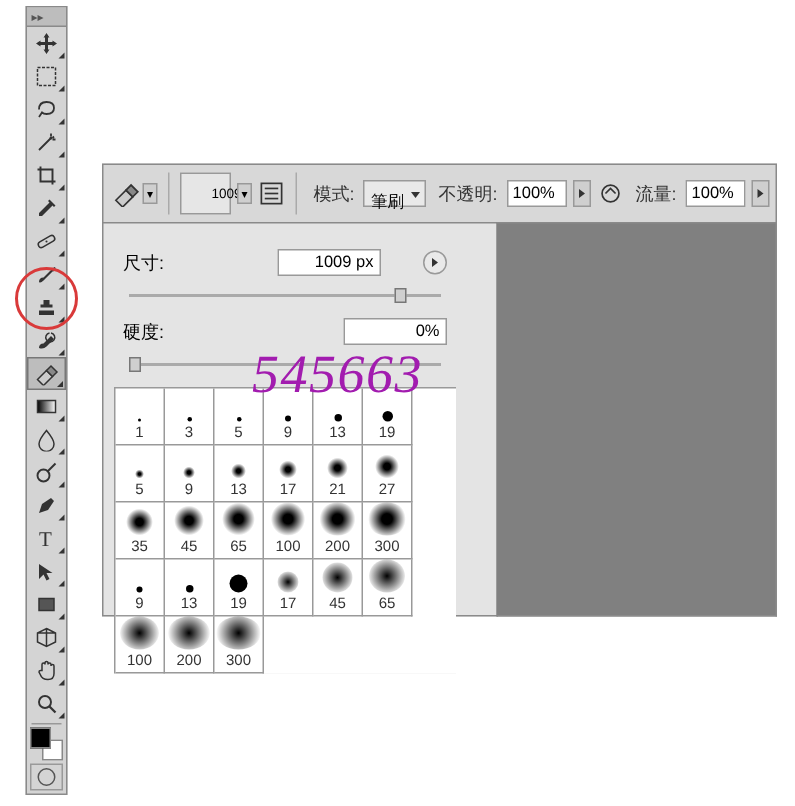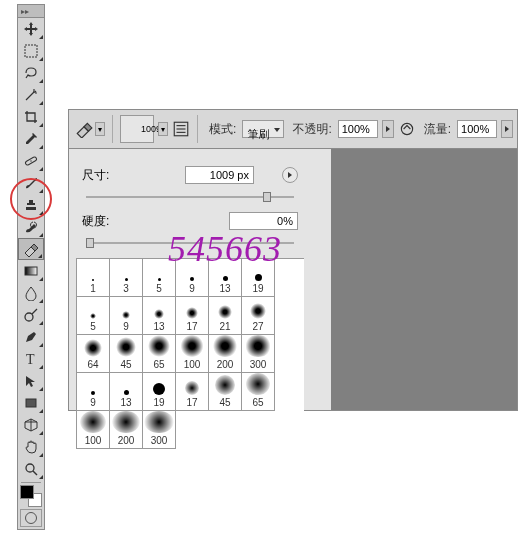--- a/index.html
+++ b/index.html
@@ -327,21 +327,21 @@
           <span>21</span>
         </div>
         <div class="brush-cell">
           <div class="bp soft" style="width: 16px; height: 16px; margin-bottom: 2px;"></div>
           <span>27</span>
         </div>
       </div>
       <div class="brush-row">
         <div class="brush-cell">
           <div class="bp soft" style="width: 18px; height: 18px; margin-bottom: 2px;"></div>
-          <span>64</span>
+          <span>35</span>
         </div>
         <div class="brush-cell">
           <div class="bp soft" style="width: 20px; height: 20px; margin-bottom: 2px;"></div>
           <span>45</span>
         </div>
         <div class="brush-cell">
           <div class="bp soft" style="width: 22px; height: 22px; margin-bottom: 2px;"></div>
           <span>65</span>
         </div>
         <div class="brush-cell">

